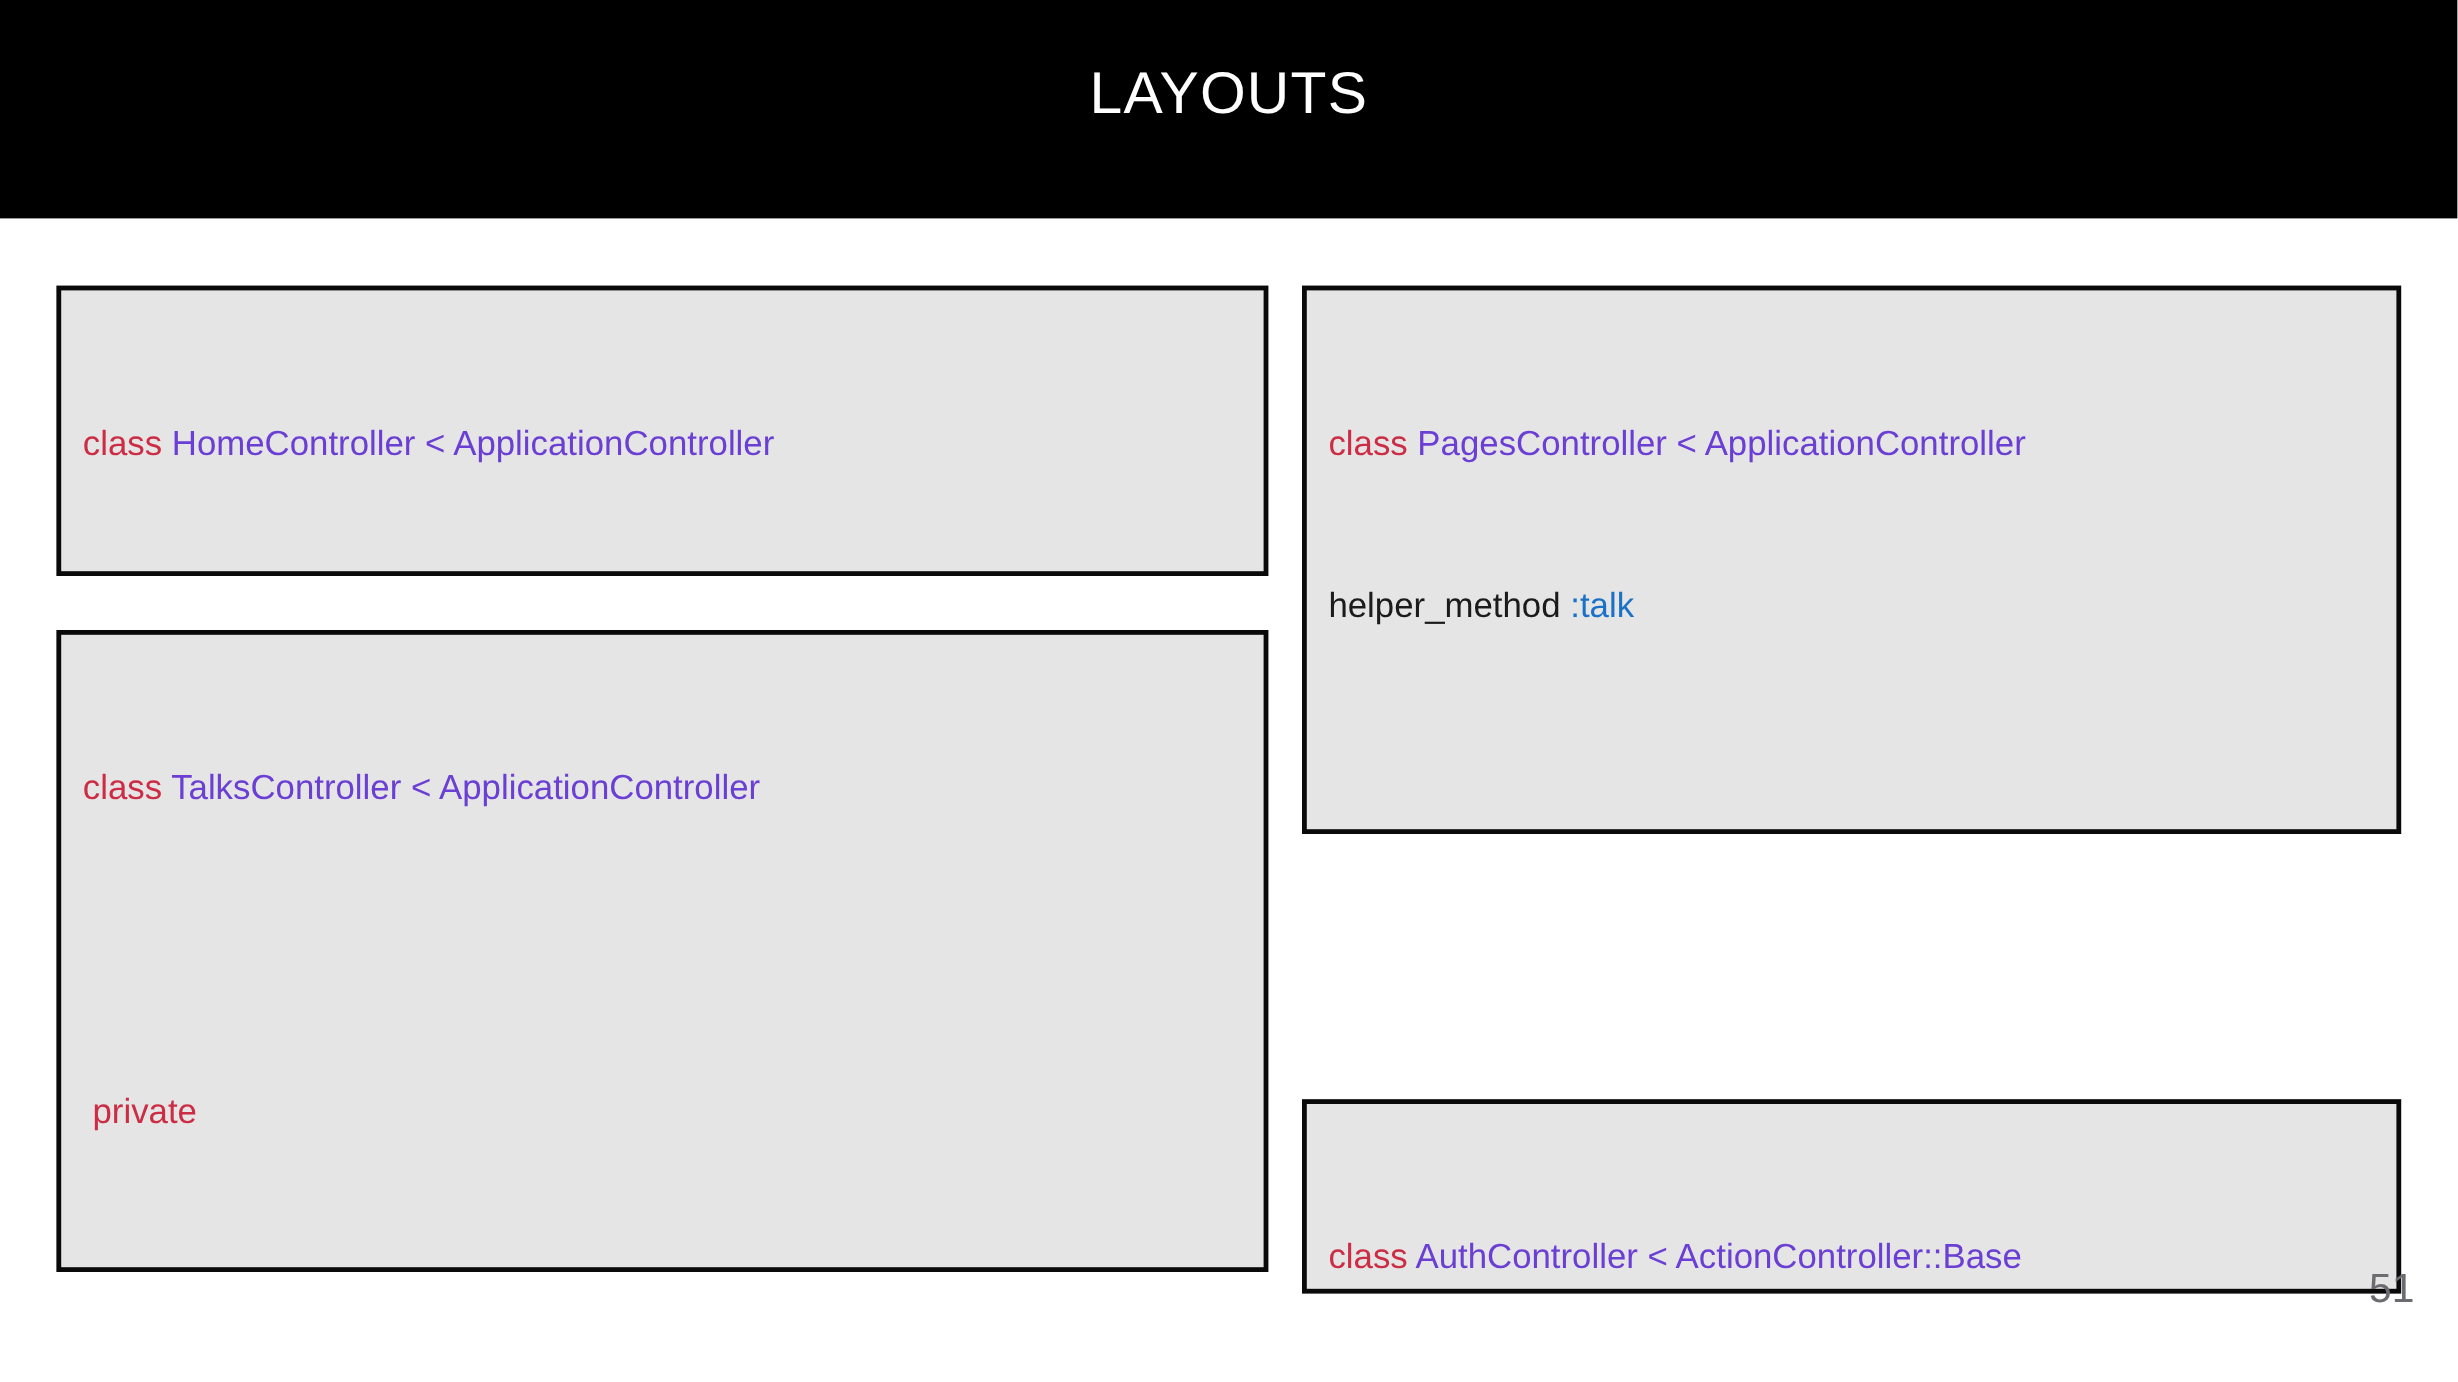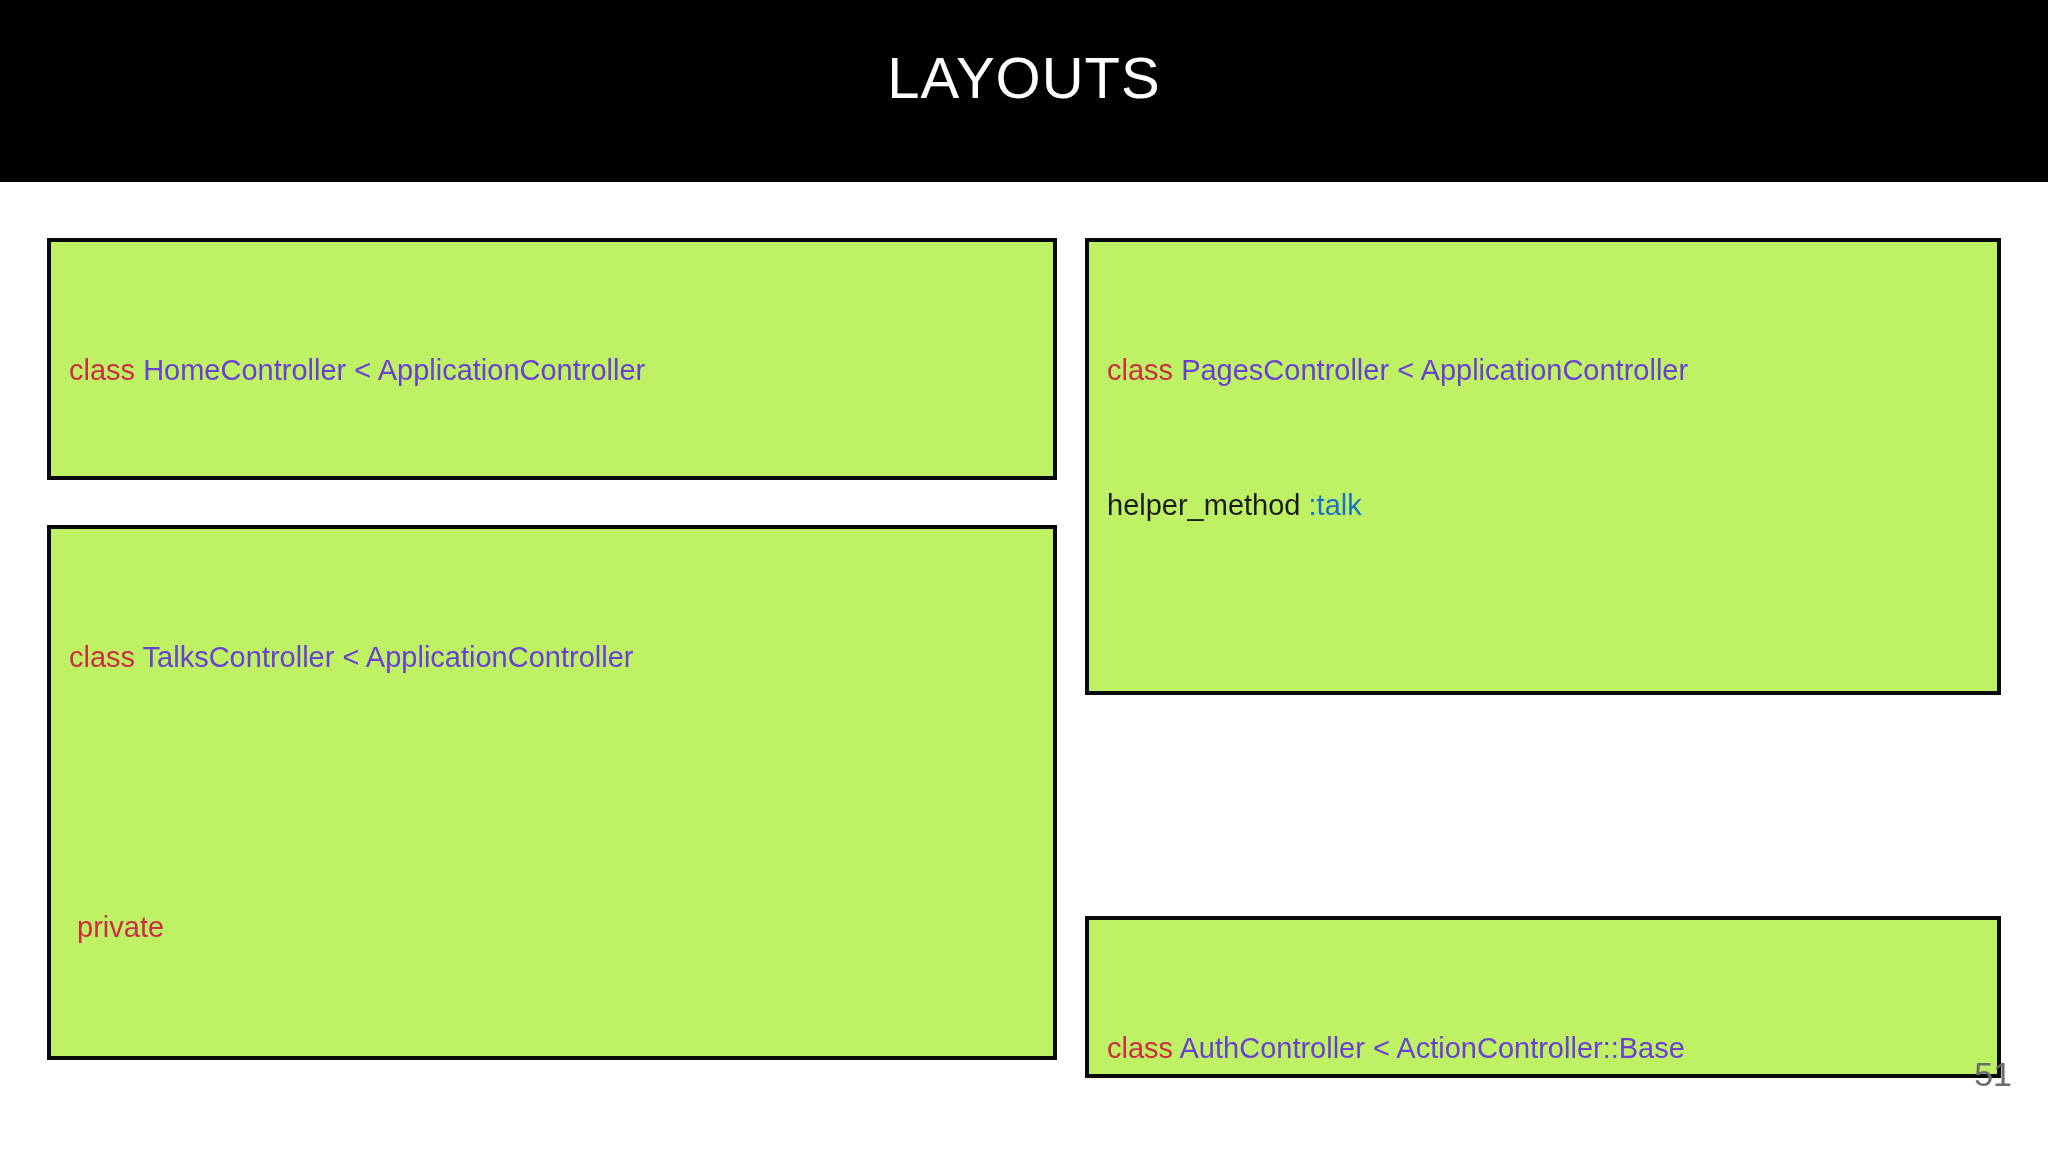--- a/index.html
+++ b/index.html
@@ -26,33 +26,33 @@
   }
   #slide-title {
     position: absolute;
     left: 0; top: 0;
     width: 2048px;
     height: 182px;
     display: flex;
     align-items: center;
     justify-content: center;
     color: #ffffff;
-    font-size: 58px;
+    font-size: 49px;
     font-weight: 400;
     letter-spacing: 1px;
     font-family: "Liberation Sans", sans-serif;
     line-height: 1;
     padding-bottom: 26px;
     box-sizing: border-box;
   }
 
   
   .code-box {
     position: absolute;
-    background: #bef264;
+    background: #e5e5e5;
     border: 4px solid #0a0a0a;
     box-sizing: border-box;
     overflow: hidden;
   }
   .code-inner {
     padding: 16px 18px 8px 18px;
     font-family: "Liberation Sans", sans-serif;
     font-size: 29px;
     line-height: 45px;
     color: #1b1b1b;

